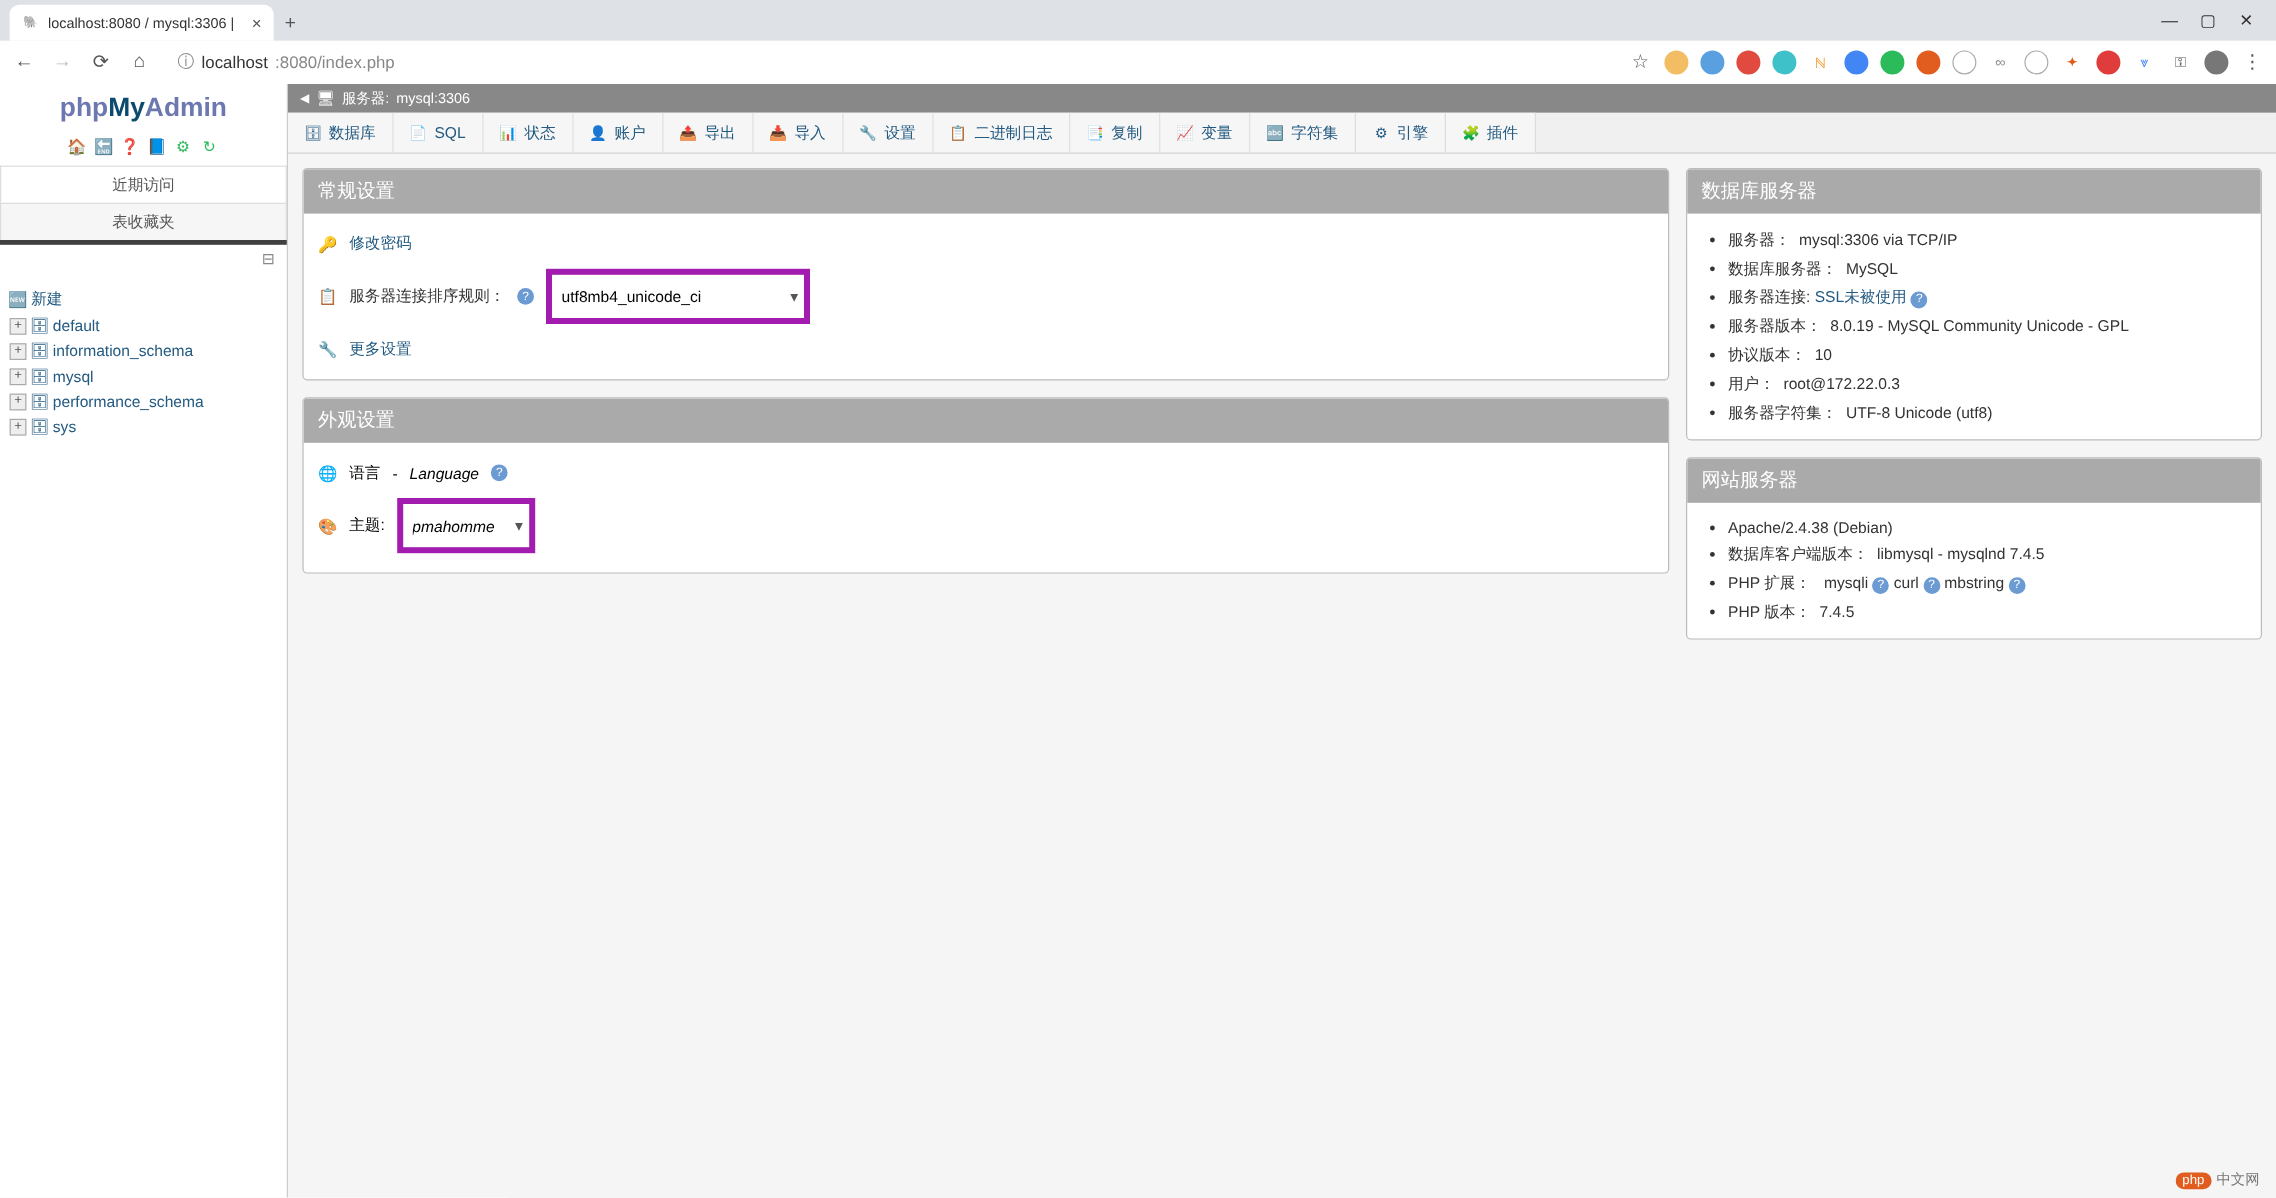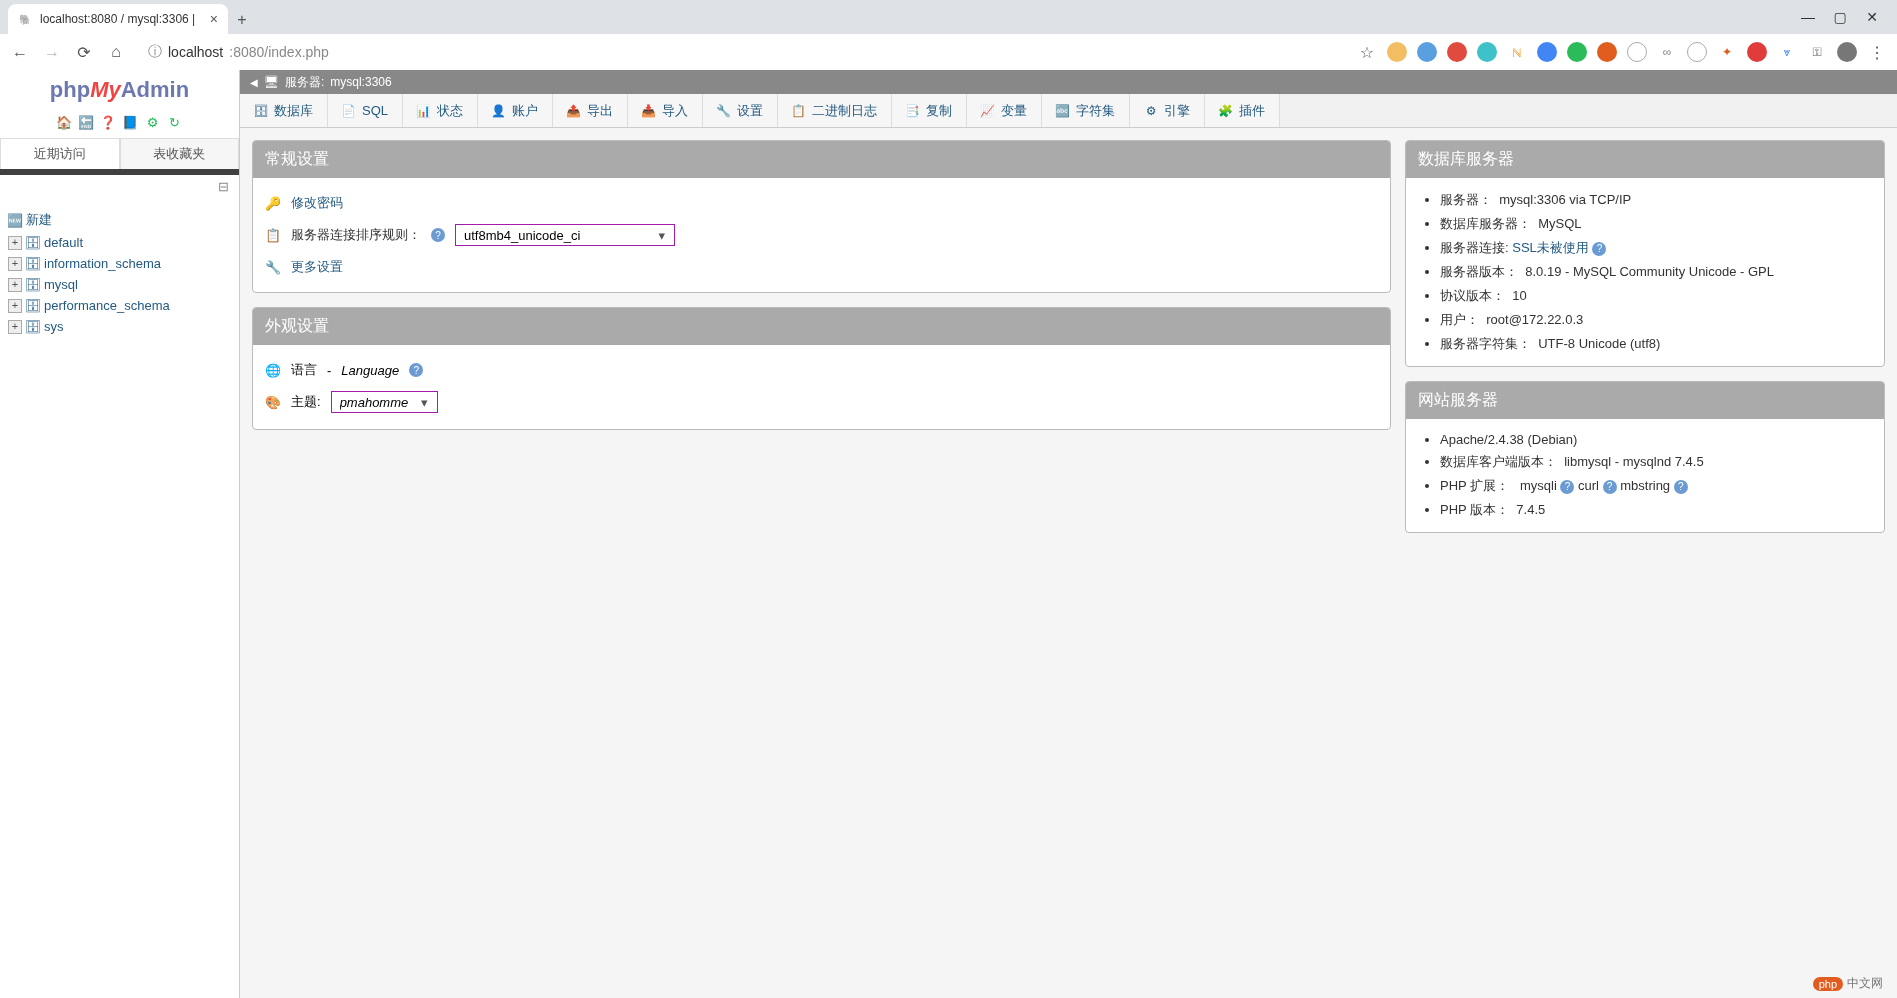--- a/index.html
+++ b/index.html
@@ -20,24 +20,24 @@
     .url-field { flex: 0 0 auto; display:flex; align-items:center; gap:6px; height:28px; padding:0 10px; border-radius:14px; color:#555; font-size:14px; }
     .url-field .host { color:#333;text-align:right; }
     .url-field .path { color:#888; }
     .ext-icons { margin-left:auto; display:flex; gap:10px; align-items:center;}
     .ext-ico { width:20px; height:20px; border-radius:50%; display:flex; align-items:center; justify-content:center; font-size:12px; }
     
     
     .app { display: flex; height: calc(100vh - 70px); }
     .sidebar { width: 240px; background: #fff; border-right: 1px solid #ccc; display:flex; flex-direction:column; }
     .logo { height: 40px; display:flex; align-items:center; justify-content:center; font-size: 22px; font-weight:bold; }
-    .logo .php { color: #6c78af; } .logo .my { color: #ef4444; font-style: italic; } .logo .admin { color: #6c78af; }
+    .logo .php { color: #6c78af; } .logo .my { color: #0c4a6e; } .logo .admin { color: #6c78af; }
     .sb-icons { display:flex; justify-content:center; gap:6px; padding:4px 0 8px; }
     .sb-ico { width:16px; height:16px; display:inline-flex; align-items:center; justify-content:center; font-size:13px; cursor:pointer;}
-    .sb-tabs { display:flex; border-bottom:6px solid #404040; }
+    .sb-tabs { display:flex; border-bottom:4px solid #404040;flex-direction:column; }
     .sb-tab { flex:1; text-align:center; padding:6px 4px; font-size:13px; color:#555; border:1px solid #ddd; border-bottom:none; background:#f6f6f6; cursor:pointer;}
     .sb-tab.active { background:#fff; }
     .sb-hist-ico { margin-left:auto; padding:4px 8px; color:#888;}
     .tree { padding: 10px 6px; }
     .tree-item { display:flex; align-items:center; gap:4px; padding:3px 2px; color:#235a81; cursor:pointer; font-size:13px;}
     .tree-item.new { color:#235a81; font-weight:normal;}
     .plusbox { width:14px; height:14px; border:1px solid #aaa; background:#eee; display:inline-flex; align-items:center; justify-content:center; font-size:11px; color:#555; line-height:1;}
     .db-ico { width:14px; height:14px; display:inline-flex; align-items:center; justify-content:center;}
     
     .main { flex:1; background:#f5f5f5; display:flex; flex-direction:column; overflow:auto;}
@@ -55,21 +55,21 @@
     .panel { background:#fff; border:1px solid #bbb; border-radius:4px; overflow:hidden;}
     .panel-hd { background: #aaa; color:#fff; padding:8px 12px; font-size:16px; font-weight:normal;}
     .panel-bd { padding:10px 12px; }
     .panel-bd ul { list-style: disc; padding-left: 22px; }
     .panel-bd li { padding: 3px 0; color:#333; font-size:13px;}
     .panel-bd li a { color:#235a81; text-decoration:none;text-align:center;}
     .panel-bd .row { display:flex; align-items:center; gap:10px; padding:6px 0;}
     .fld-ico { width:16px; height:16px; display:inline-flex; align-items:center; justify-content:center;}
     .help-ico { width:14px; height:14px; border-radius:50%; background:#6b9bd2; color:#fff; font-size:10px; display:inline-flex; align-items:center; justify-content:center;}
     
-    select.wide { height:22px; border:1px solid #a21caf; padding:0 28px 0 8px; background:#fff; font-size:13px; min-width:220px; appearance:none; -webkit-appearance:none; position:relative;}
+    select.wide { height:46px; border:5px solid #a21caf; padding:0 28px 0 8px; background:#fff; font-size:13px; min-width:220px; appearance:none; -webkit-appearance:none; position:relative;}
     .select-wrap { position:relative; display:inline-block;}
     .select-wrap::after { content:"▾"; position:absolute; right:10px; top:50%; transform:translateY(-50%); pointer-events:none; color:#555;}
     .link { color:#235a81; cursor:pointer; text-decoration:none;}
     .red { color:#c00; }
     .label-strong { color:#333;}
     
     .watermark { position:fixed; right:14px; bottom:6px; font-size:12px; color:#777; display:flex; align-items:center; gap:4px;}
     .watermark .badge { background:#e05d1f; color:#fff; border-radius:8px; padding:1px 6px; font-size:11px;}
   </style>
 </head>

